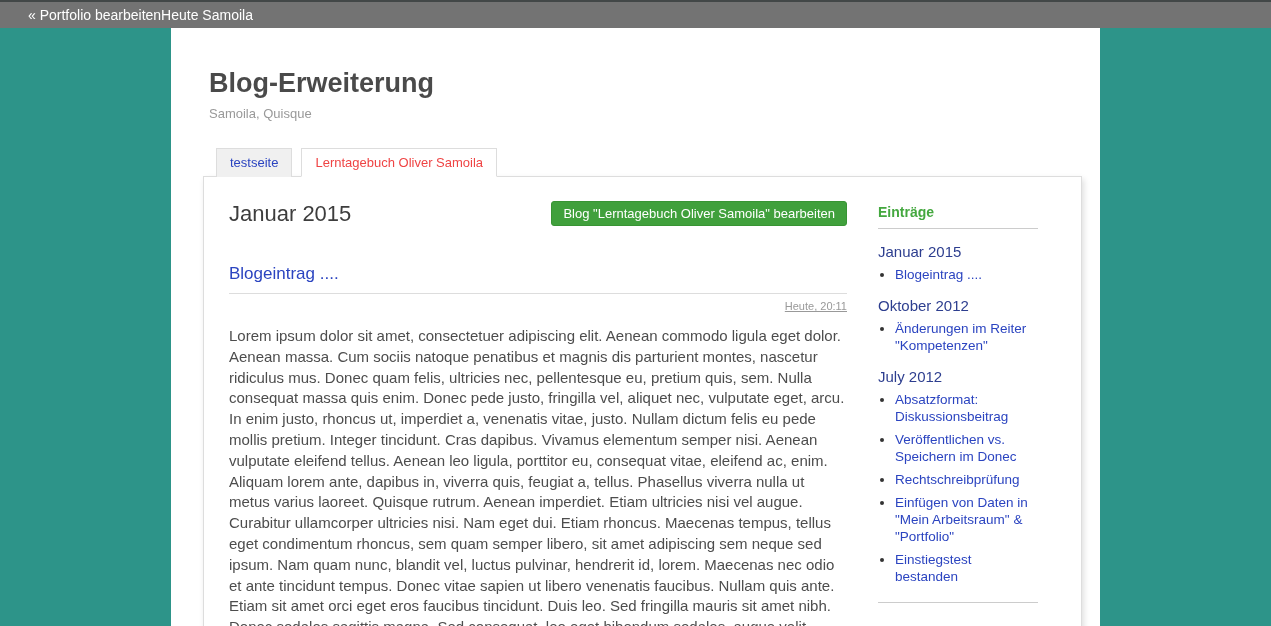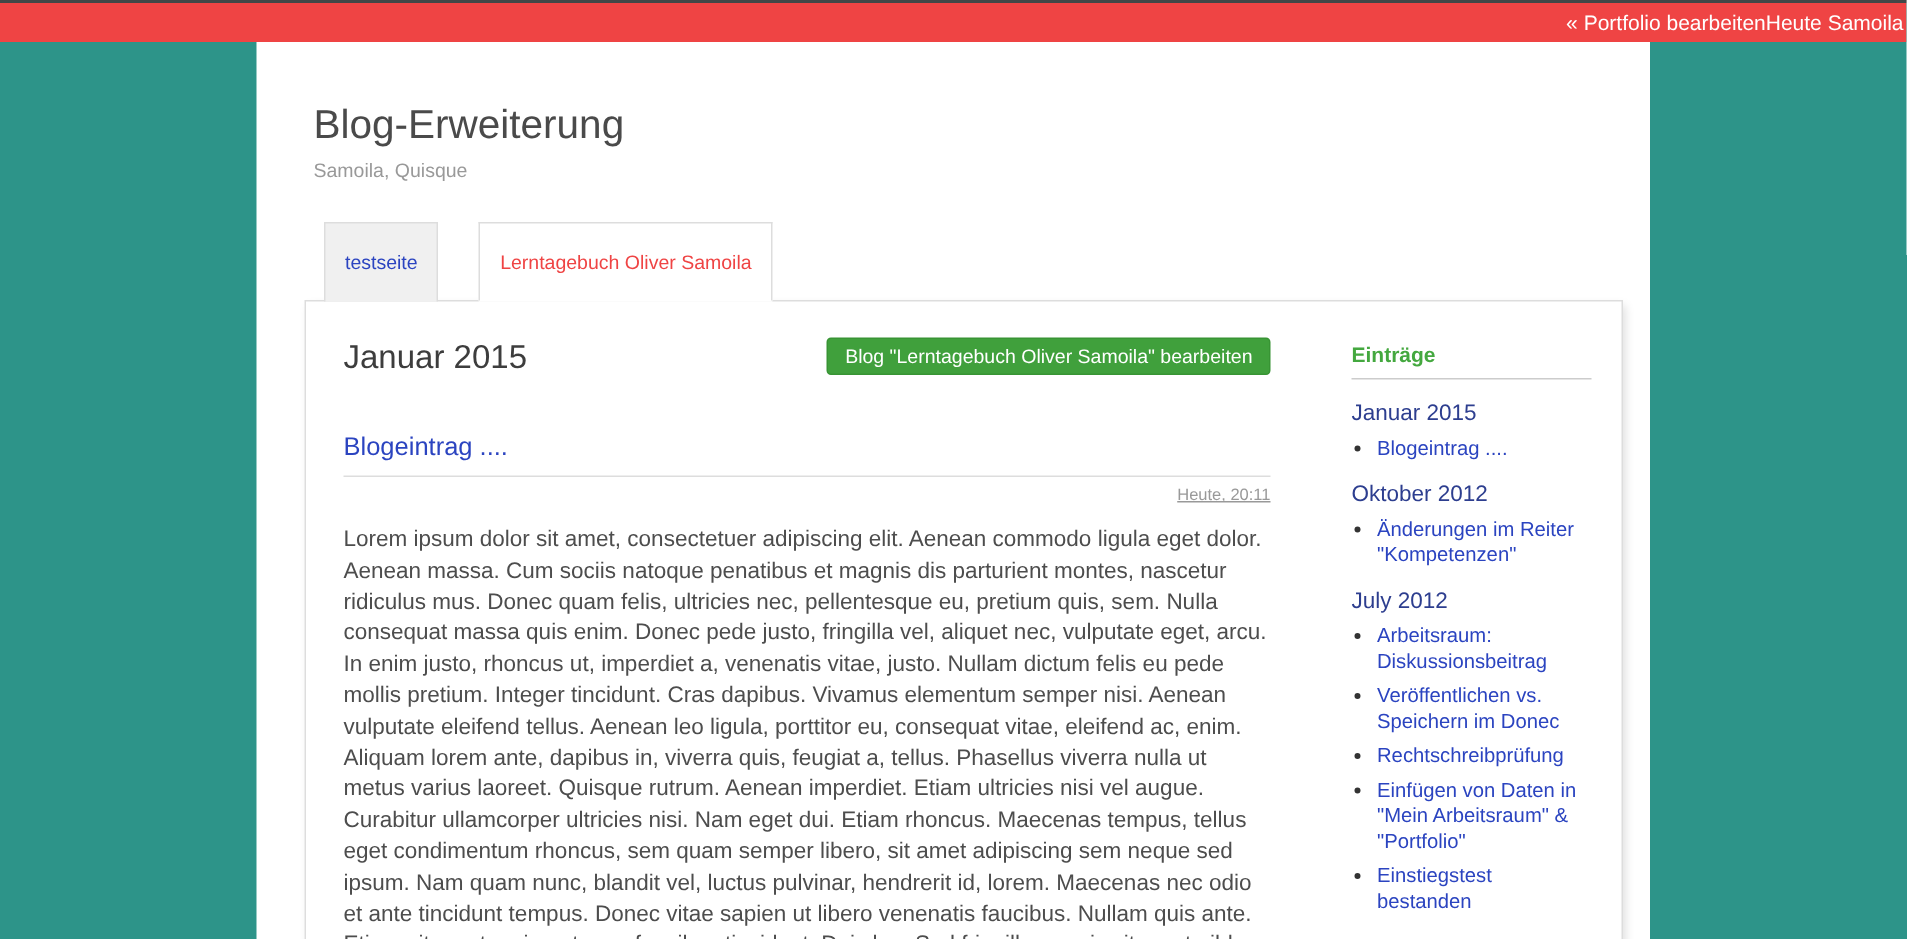--- a/index.html
+++ b/index.html
@@ -5,42 +5,42 @@
   * { box-sizing: border-box; }
   html, body { margin: 0; padding: 0; }
   body {
     width: 1271px; height: 626px; overflow: hidden;
     background: #2d9489;
     font-family: "Liberation Sans", sans-serif;
   }
 
   
   .topbar {
-    height: 28px; background: #ef4444;
+    height: 28px; background: #737373;
     border-top: 2px solid #424747;
-    display: flex; align-items: center; justify-content: flex-end;
-    padding: 0 2px;
+    display: flex; align-items: center; justify-content: flex-start;
+    padding: 0 28px;
   }
   .topbar a { color: #fff; font-size: 14px; text-decoration: none; }
 
   
   .page {
     margin-left: 171px; width: 929px; background: #fff;
     min-height: 596px;
   }
   .page-title {
     margin: 0; padding: 40px 0 0 38px;
-    font-size: 27px; font-weight: 400; color: #4a4a4a;
+    font-size: 27px; font-weight: 700; color: #4a4a4a;
   }
   .page-author { padding: 7px 0 0 38px; font-size: 13px; color: #999; }
 
   
   .tabs { margin: 27px 0 -1px 45px; display: flex; position: relative; z-index: 2; }
   .tab {
-    font-size: 13px; padding: 18px 13px; margin-right: 27px;
+    font-size: 13px; padding: 6px 13px; margin-right: 9px;
     border: 1px solid #ddd; border-bottom: none;
     background: #f0f0f0; color: #2b44c0; text-decoration: none; cursor: pointer;
   }
   .tab.active { background: #fff; color: #ef4444; border-bottom: 1px solid #fff; }
 
   
   .contentbox {
     margin-left: 32px; width: 879px; min-height: 432px;
     border: 1px solid #ddd; background: #fff;
     box-shadow: 2px 3px 6px rgba(0,0,0,0.13);
@@ -55,21 +55,21 @@
     font-size: 13px; padding: 4px 11px; border-radius: 3px;
     font-family: inherit; cursor: pointer; white-space: nowrap;
   }
   .entry-title { margin: 37px 0 0; font-size: 17px; font-weight: 400; }
   .entry-title a { color: #2b44c0; text-decoration: none; cursor: pointer; }
   .entry-divider { border: none; border-top: 1px solid #ddd; margin: 9px 0 0; }
   .timestamp { text-align: right; font-size: 11px; color: #999; margin-top: 6px; text-decoration: underline; }
   .entry-body { margin: 14px 0 0; font-size: 15px; line-height: 20.8px; color: #4d4d4d; }
 
   
-  .sidebar { width: 160px; margin-left: 54px; padding-top: 3px; }
+  .sidebar { width: 160px; margin-left: 31px; padding-top: 3px; }
   .sidebar-title {
     margin: 0; font-size: 14px; font-weight: 700; color: #44a83f;
     padding-bottom: 8px; border-bottom: 1px solid #ccc;
   }
   .sidebar-month { margin: 14px 0 6px; font-size: 15px; font-weight: 400; color: #2d3e8f; }
   .sidebar ul { margin: 0; padding: 0 0 0 17px; }
   .sidebar li { font-size: 13.5px; line-height: 17px; margin-bottom: 6px; color: #333; }
   .sidebar li a { color: #2b44c0; text-decoration: none; cursor: pointer; }
   .sidebar-end { border: none; border-top: 1px solid #ccc; margin: 17px 0 0; }
 </style>
@@ -119,21 +119,21 @@
       <div class="sidebar-group">
         <h5 class="sidebar-month">Oktober 2012</h5>
         <ul>
           <li><a href="#">Änderungen im Reiter "Kompetenzen"</a></li>
         </ul>
       </div>
 
       <div class="sidebar-group">
         <h5 class="sidebar-month">July 2012</h5>
         <ul>
-          <li><a href="#">Arbeitsraum: Diskussionsbeitrag</a></li>
+          <li><a href="#">Absatzformat: Diskussionsbeitrag</a></li>
           <li><a href="#">Veröffentlichen vs. Speichern im Donec</a></li>
           <li><a href="#">Rechtschreibprüfung</a></li>
           <li><a href="#">Einfügen von Daten in "Mein Arbeitsraum" &amp; "Portfolio"</a></li>
           <li><a href="#">Einstiegstest bestanden</a></li>
         </ul>
       </div>
 
       <hr class="sidebar-end">
     </aside>
   </div>

